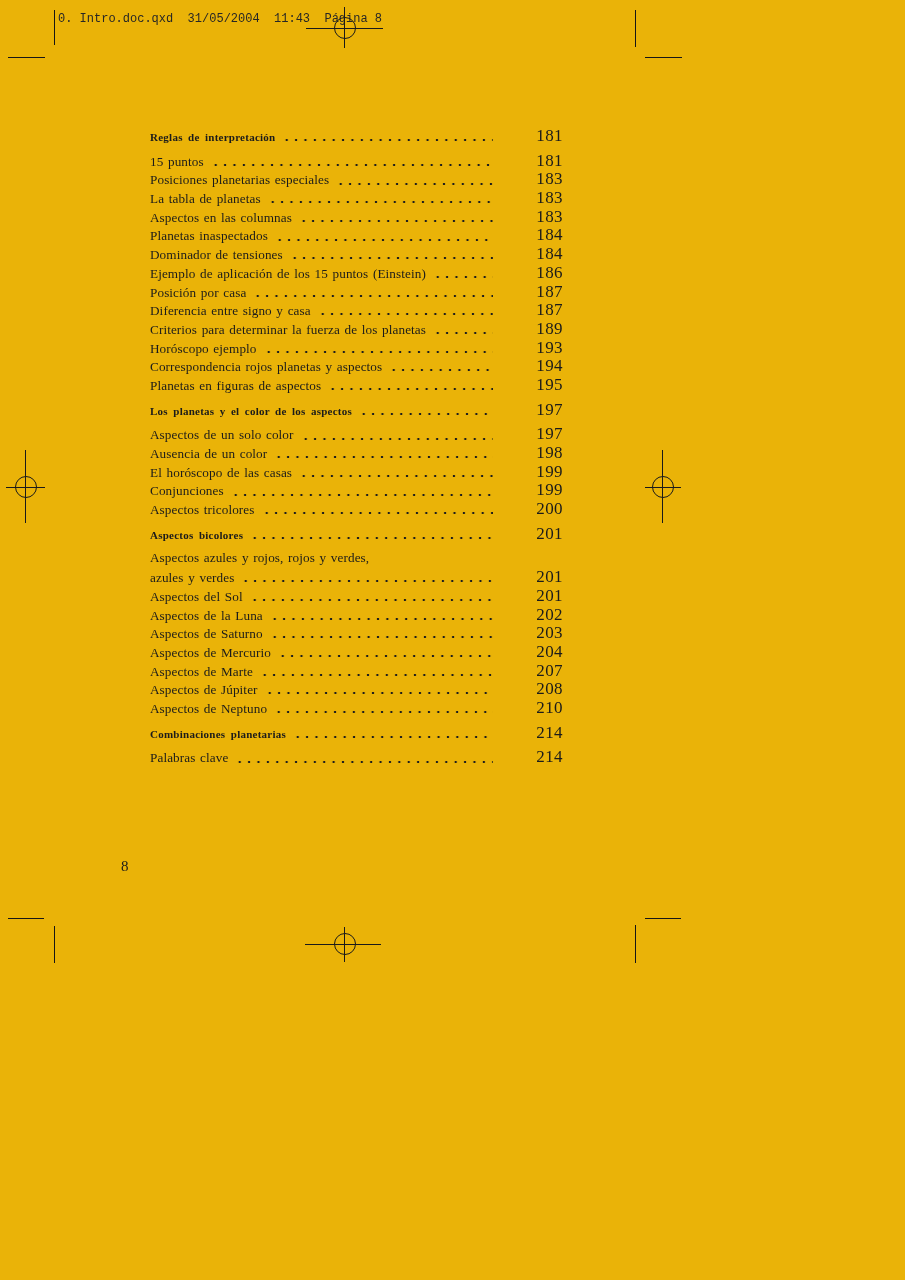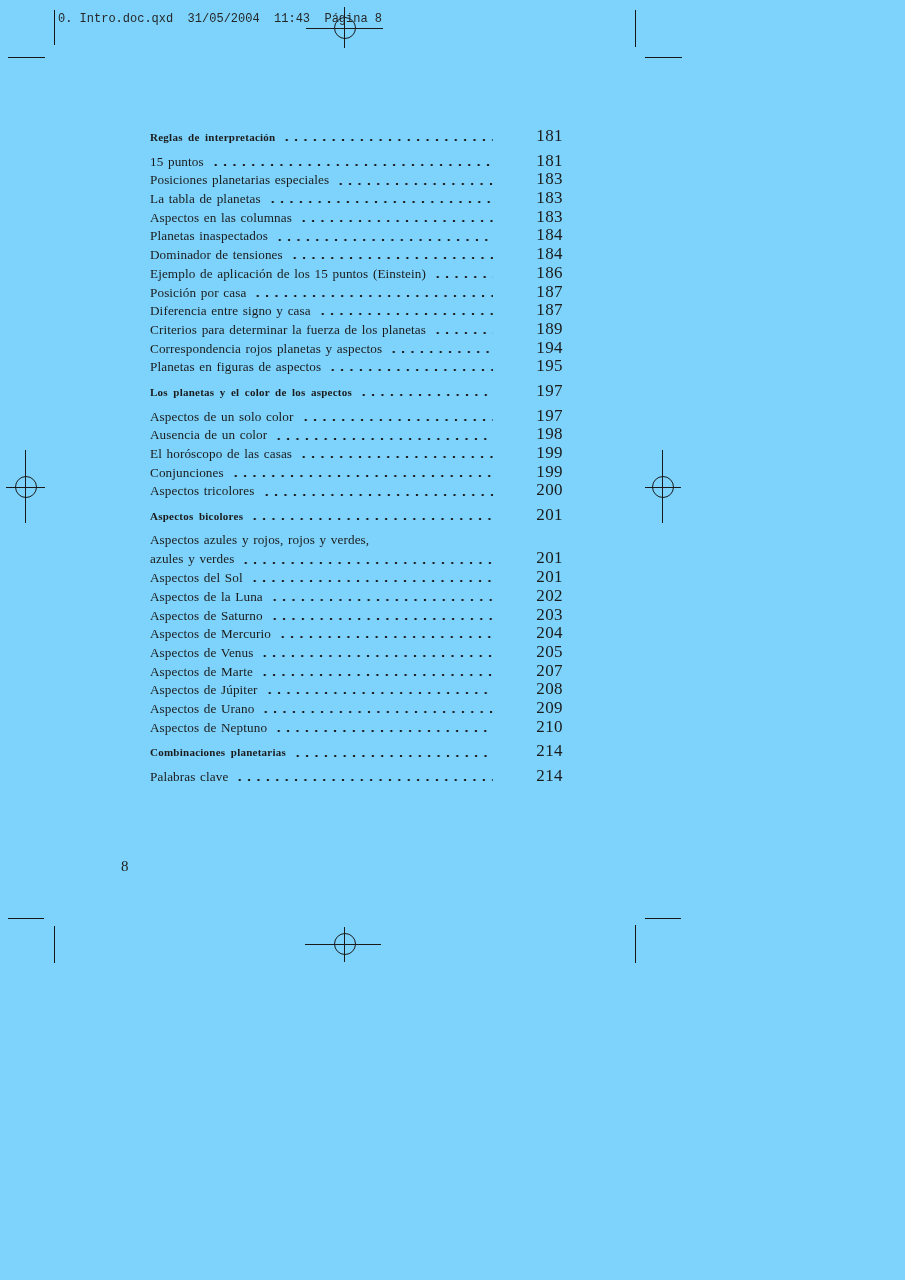--- a/index.html
+++ b/index.html
@@ -1,20 +1,20 @@
 <!DOCTYPE html>
 <html><head>
 <meta charset="utf-8">
 <style>
   html, body { margin: 0; padding: 0; background: #ffffff; }
   .sheet {
     position: relative;
     width: 905px;
     height: 1280px;
-    background: #7dd3fc;
+    background: #eab308;
     overflow: hidden;
     font-family: "Liberation Serif", serif;
     color: #1b1b1b;
   }
 
   
   .printer-header {
     position: absolute;
     left: 58px;
     top: 13px;
@@ -179,20 +179,25 @@
     <span class="toc-label">Diferencia entre signo y casa</span>
     <span class="dots"></span>
     <span class="toc-page">187</span>
   </div>
       <div class="toc-row">
     <span class="toc-label">Criterios para determinar la fuerza de los planetas</span>
     <span class="dots"></span>
     <span class="toc-page">189</span>
   </div>
       <div class="toc-row">
+    <span class="toc-label">Horóscopo ejemplo</span>
+    <span class="dots"></span>
+    <span class="toc-page">193</span>
+  </div>
+      <div class="toc-row">
     <span class="toc-label">Correspondencia rojos planetas y aspectos</span>
     <span class="dots"></span>
     <span class="toc-page">194</span>
   </div>
       <div class="toc-row">
     <span class="toc-label">Planetas en figuras de aspectos</span>
     <span class="dots"></span>
     <span class="toc-page">195</span>
   </div>
       <div class="toc-row bold">
@@ -254,40 +259,30 @@
     <span class="toc-label">Aspectos de Saturno</span>
     <span class="dots"></span>
     <span class="toc-page">203</span>
   </div>
       <div class="toc-row">
     <span class="toc-label">Aspectos de Mercurio</span>
     <span class="dots"></span>
     <span class="toc-page">204</span>
   </div>
       <div class="toc-row">
-    <span class="toc-label">Aspectos de Venus</span>
-    <span class="dots"></span>
-    <span class="toc-page">205</span>
-  </div>
-      <div class="toc-row">
     <span class="toc-label">Aspectos de Marte</span>
     <span class="dots"></span>
     <span class="toc-page">207</span>
   </div>
       <div class="toc-row">
     <span class="toc-label">Aspectos de Júpiter</span>
     <span class="dots"></span>
     <span class="toc-page">208</span>
   </div>
       <div class="toc-row">
-    <span class="toc-label">Aspectos de Urano</span>
-    <span class="dots"></span>
-    <span class="toc-page">209</span>
-  </div>
-      <div class="toc-row">
     <span class="toc-label">Aspectos de Neptuno</span>
     <span class="dots"></span>
     <span class="toc-page">210</span>
   </div>
       <div class="toc-row bold">
     <span class="toc-label">Combinaciones planetarias</span>
     <span class="dots"></span>
     <span class="toc-page">214</span>
   </div>
       <div class="toc-row">

